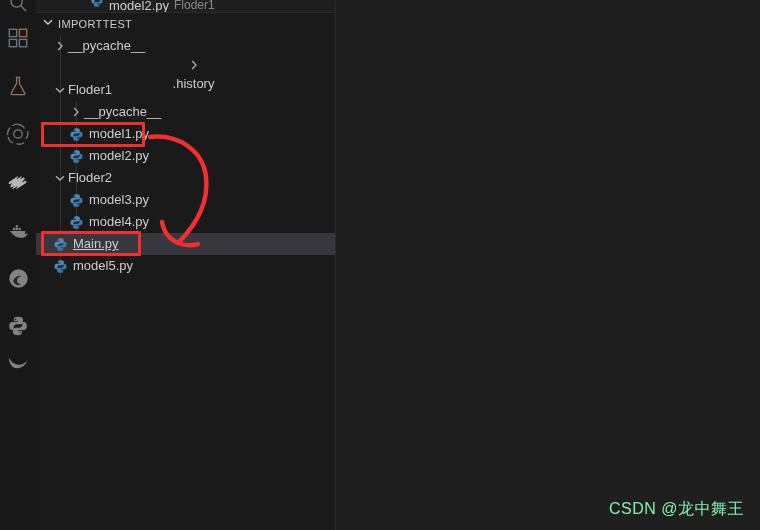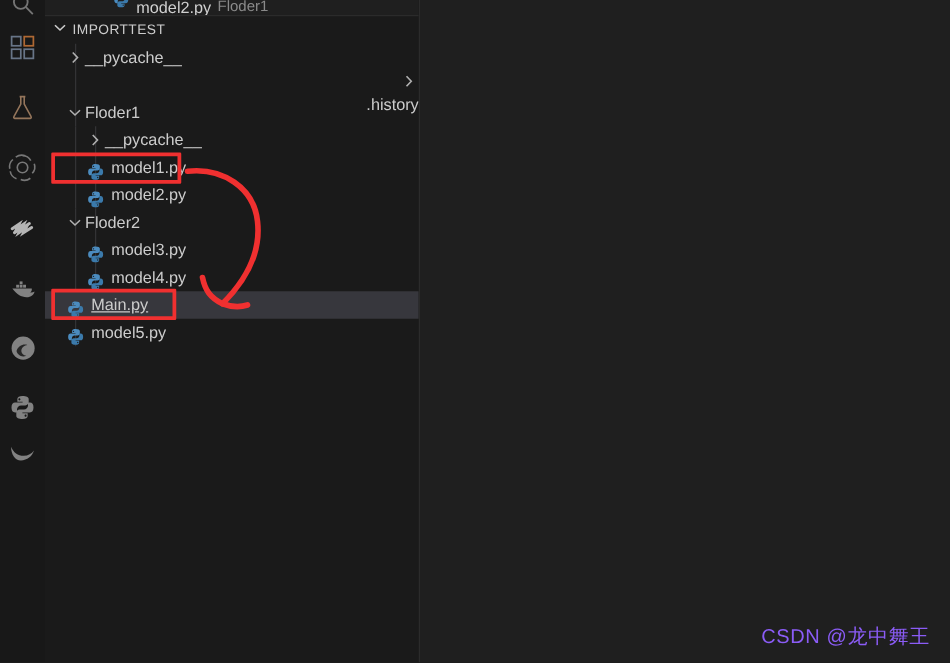--- a/index.html
+++ b/index.html
@@ -73,21 +73,21 @@
   .section-title {
     font-size: 11px; font-weight: normal;
     letter-spacing: .35px;
     color: #cccccc;
   }
 
   
   .tree { padding-top: 0px; position: relative; }
   .row {
     height: 22px;
-    display: flex; align-items: flex-end;
+    display: flex; align-items: center;
     position: relative;
     white-space: nowrap;
     font-size: 13px;
     color: #cccccc;
   }
   .row.selected { background: #37373d; }
   .row .twisty {
     width: 16px; height: 22px;
     display: flex; align-items: center; justify-content: center;
     flex: 0 0 16px;
@@ -107,21 +107,21 @@
   .editor {
     flex: 1 1 auto;
     height: 530px;
     background: #1f1f1f;
     position: relative;
   }
   .watermark {
     position: absolute;
     right: 16px; bottom: 10px;
     font-size: 16px;
-    color: #8b5cf6;
+    color: #86efac;
     letter-spacing: .5px;
     white-space: nowrap;
     text-align: right;
   }
 
   
   .annot-layer {
     position: absolute; left: 0; top: 0;
     width: 760px; height: 530px;
     pointer-events: none;

